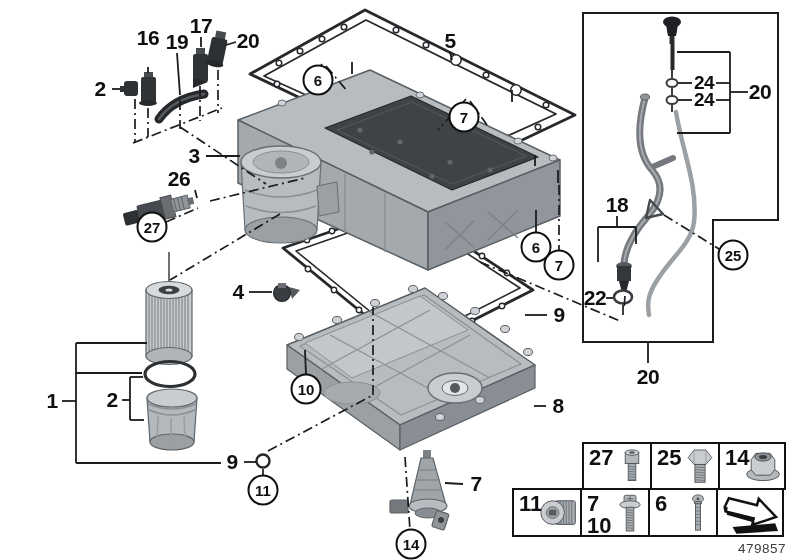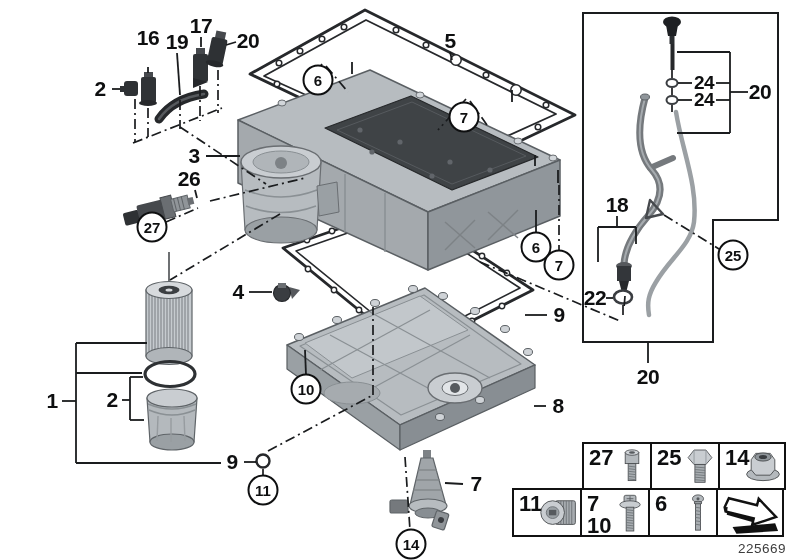--- a/index.html
+++ b/index.html
@@ -363,21 +363,21 @@
 <div class="lbl" style="left:148px;top:38px">16</div>
 <div class="lbl" style="left:201px;top:26px">17</div>
 <div class="lbl" style="left:248px;top:41px">20</div>
 <div class="lbl" style="left:177px;top:42px">19</div>
 <div class="lbl" style="left:648px;top:377px">20</div>
 <div class="lbl" style="left:617px;top:205px">18</div>
 <div class="lbl" style="left:595px;top:298px">22</div>
 <div class="lbl" style="left:760px;top:92px">20</div>
 <div class="lbl s" style="left:704px;top:83px">24</div>
 <div class="lbl s" style="left:704px;top:100px">24</div>
-<div class="lbl" style="left:189px;top:179px">26</div>
+<div class="lbl" style="left:179px;top:179px">26</div>
 
 <div class="circ" style="left:318px;top:80px">6</div>
 <div class="circ" style="left:464px;top:117px">7</div>
 <div class="circ" style="left:536px;top:247px">6</div>
 <div class="circ" style="left:559px;top:265px">7</div>
 <div class="circ" style="left:306px;top:389px">10</div>
 <div class="circ" style="left:263px;top:490px">11</div>
 <div class="circ" style="left:411px;top:544px">14</div>
 <div class="circ" style="left:733px;top:255px">25</div>
 <div class="circ" style="left:152px;top:227px">27</div>
@@ -488,15 +488,15 @@
     <svg class="legicon" style="right:1px;top:2px" width="62" height="43" viewBox="0 0 64 44">
       <g transform="rotate(14 32 22)">
         <polygon points="5,22 7,12 37,12 37,5 59,19 37,33 37,26 7,26" fill="#fff" stroke="#111" stroke-width="2.5" stroke-linejoin="miter"></polygon>
         <polygon points="5,22 7,26 37,26 37,33 40,31 40,30 9,29 8,21" fill="#111"></polygon>
       </g>
       <polygon points="14,36 58,32 61,40 18,43" fill="#111"></polygon>
     </svg>
   </div>
 </div>
 
-<div class="docnum" style="left:762px;top:548px">225669</div>
+<div class="docnum" style="left:762px;top:548px">479857</div>
 
 </div>
 
 </body></html>

